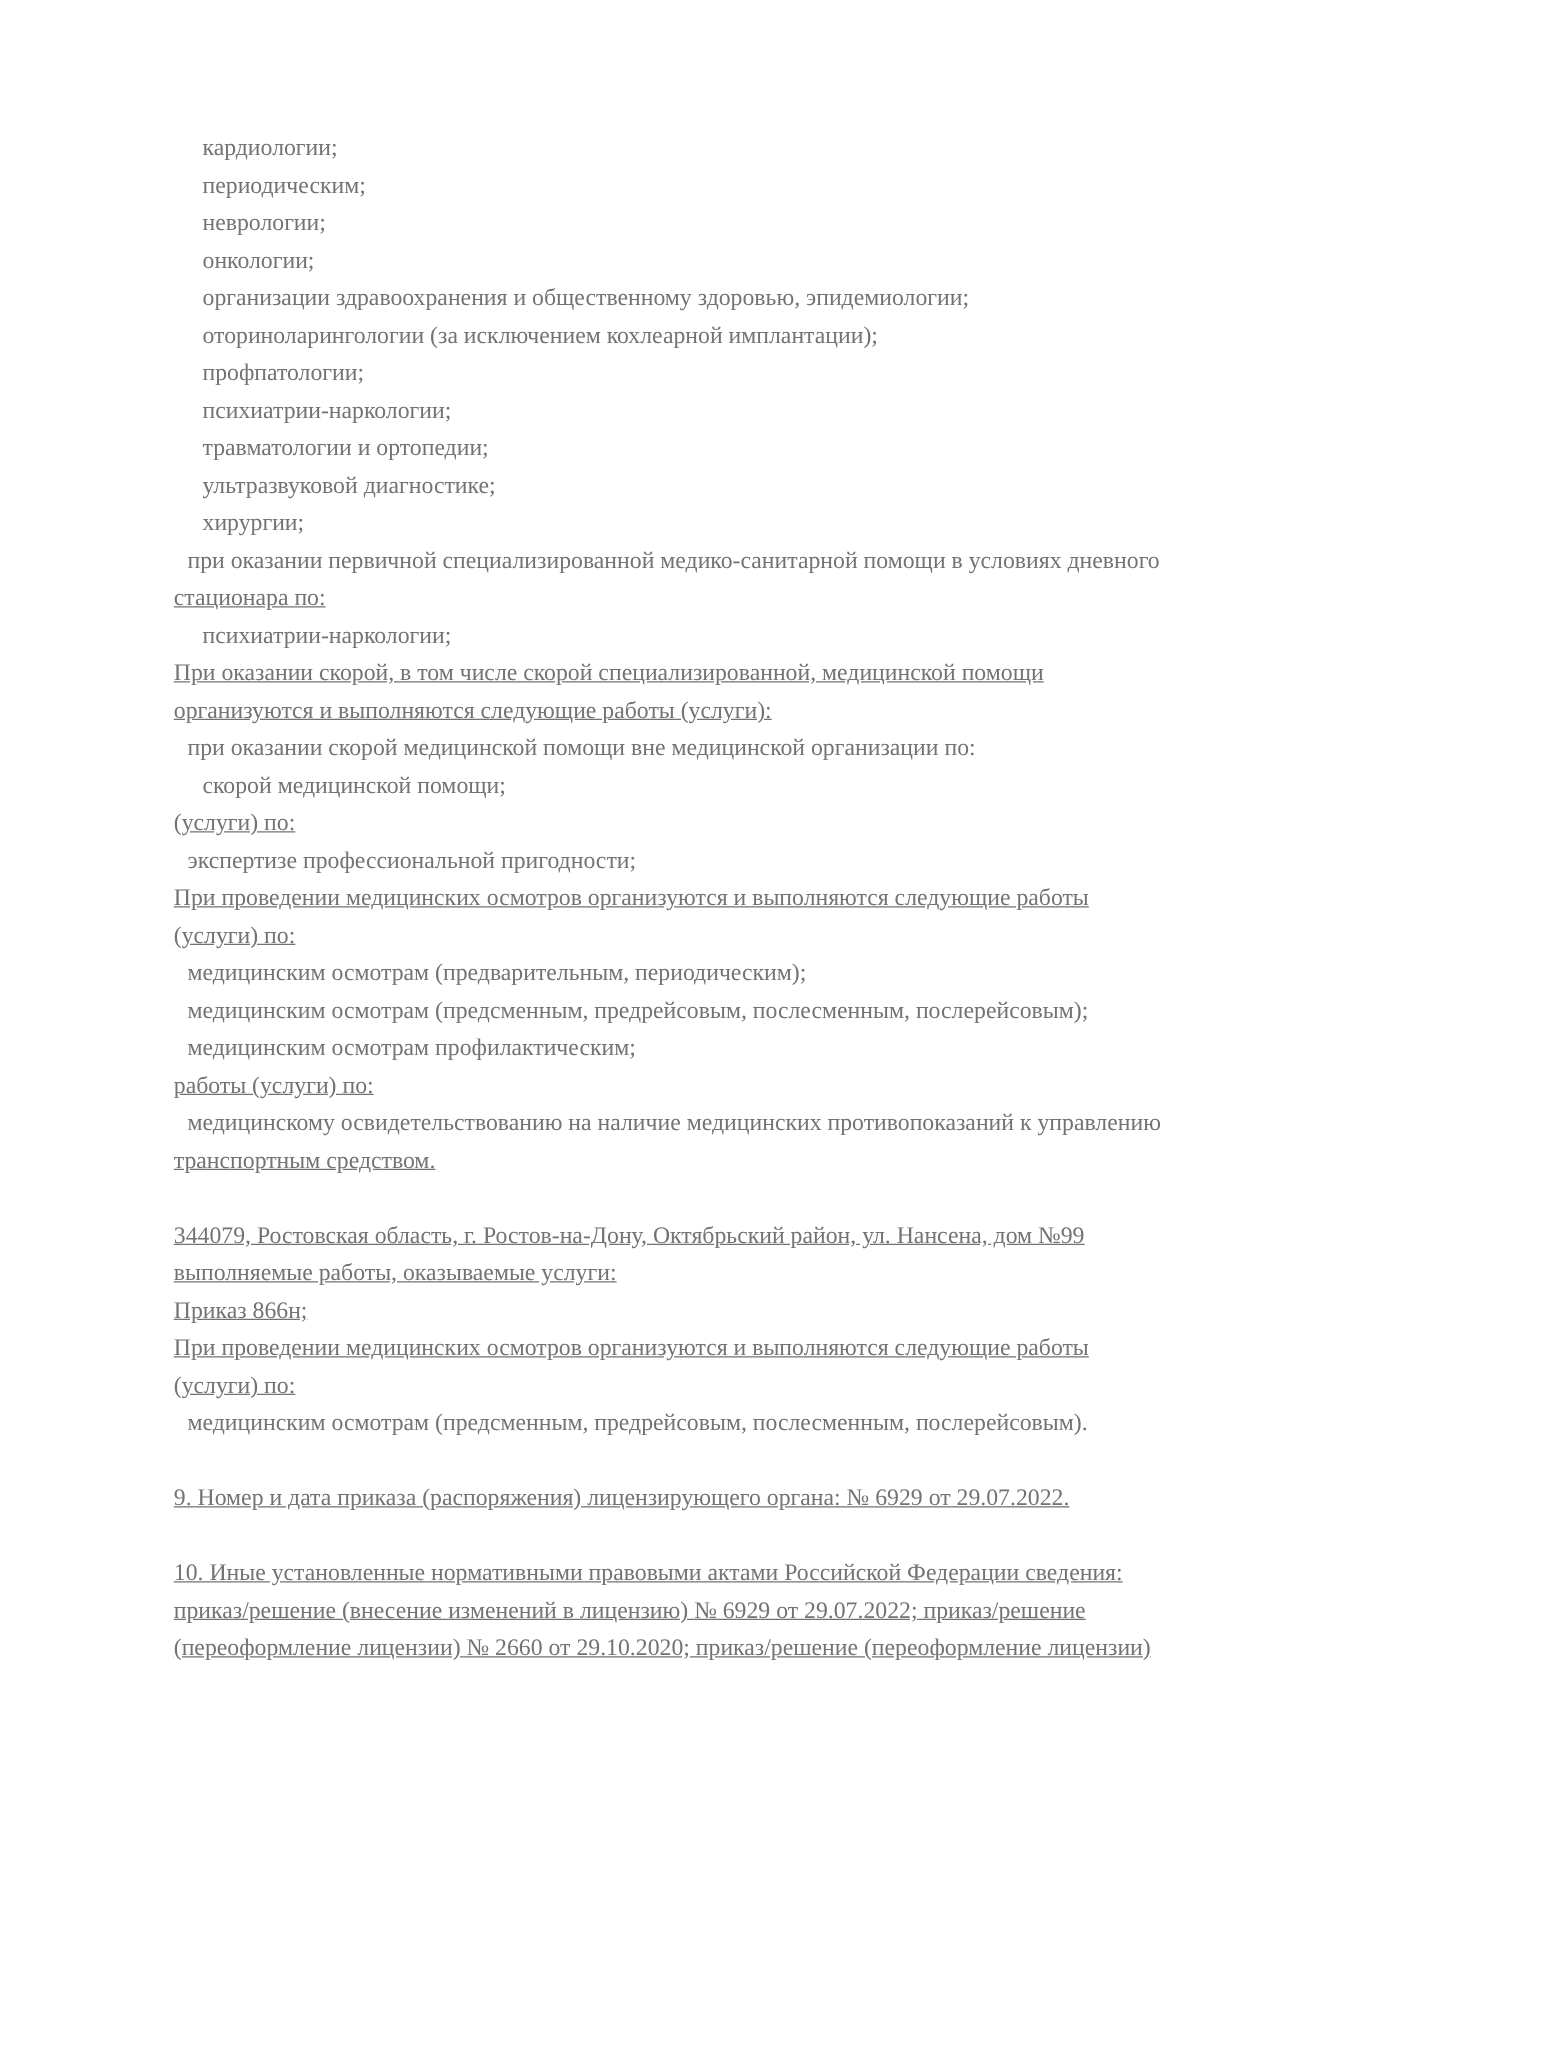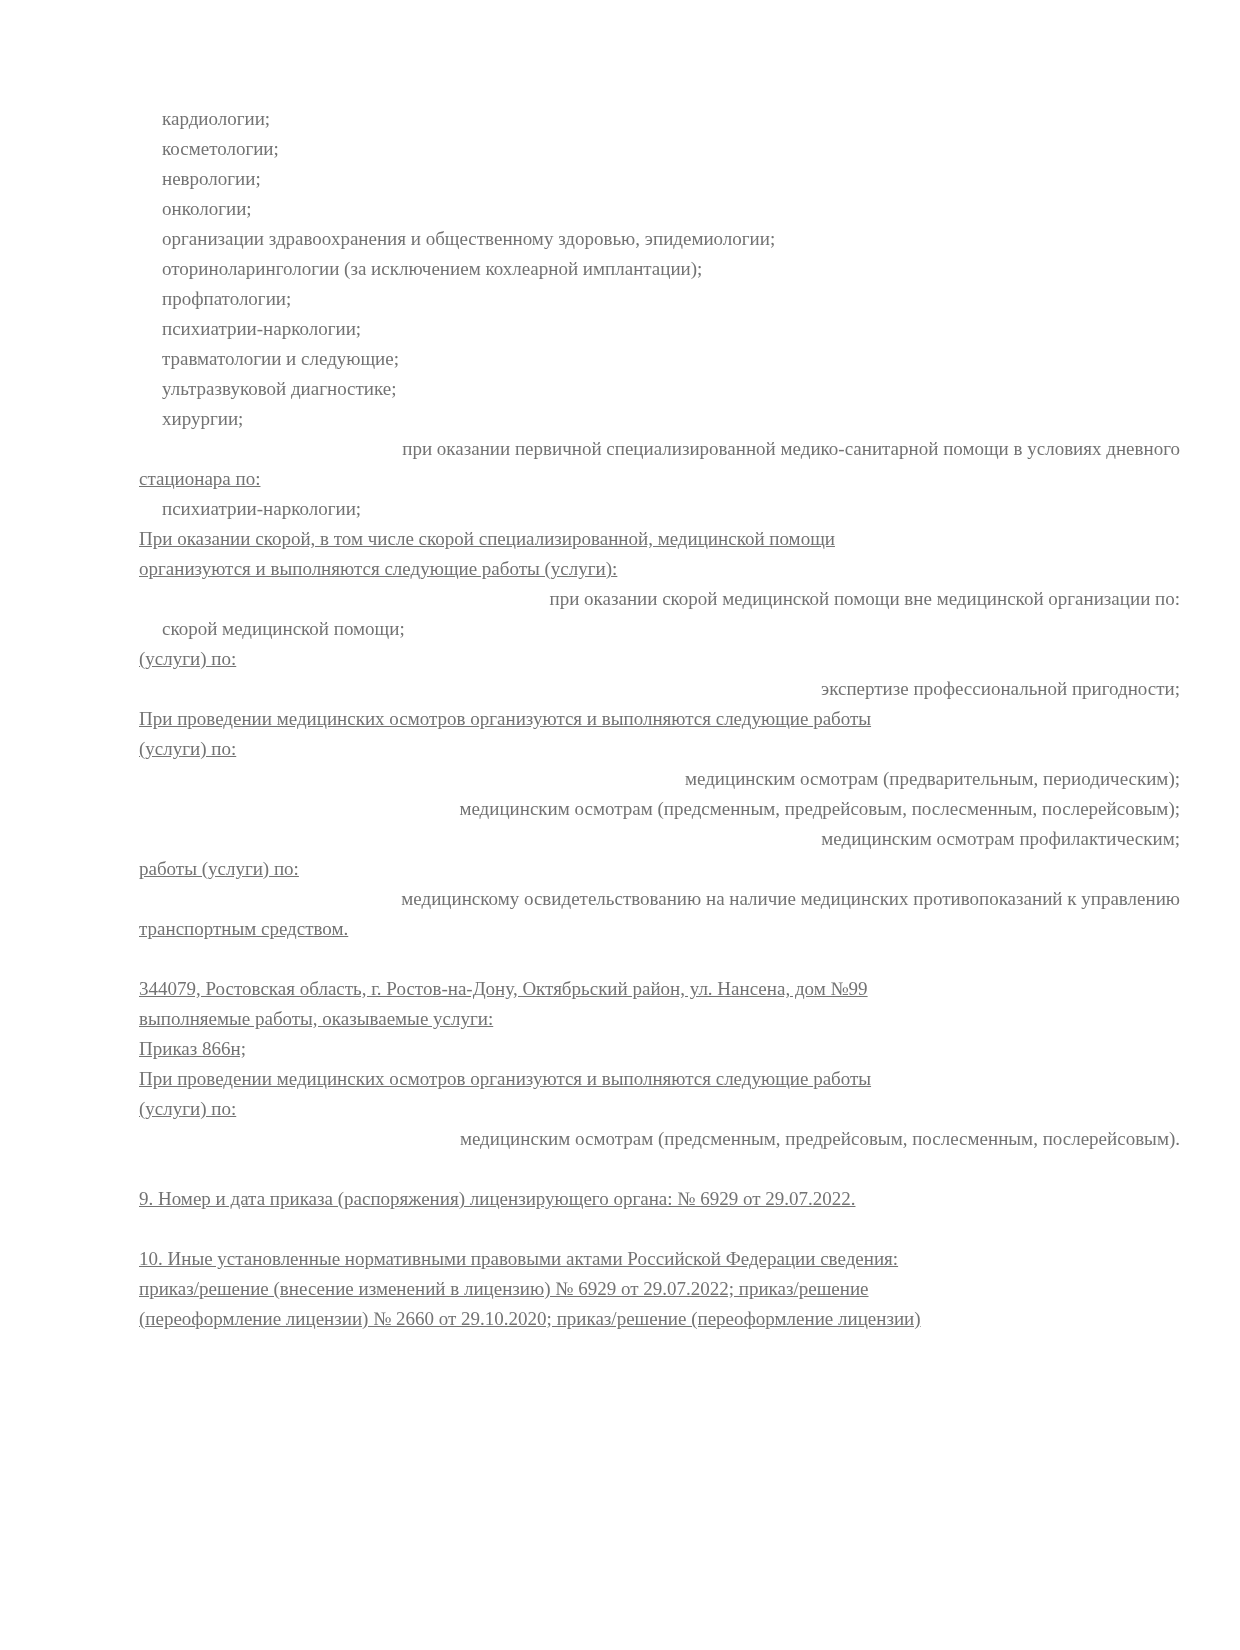--- a/index.html
+++ b/index.html
@@ -22,38 +22,38 @@
   }
   .line {
     font-family: "Liberation Serif", "DejaVu Serif", serif;
     font-size: 19px;
     line-height: 30px;
     color: #737373;
     white-space: pre;
     letter-spacing: 0;
   }
   .indent-0 { padding-left: 0; text-decoration: underline; }
-  .indent-1 { padding-left: 11px; text-align: right; }
+  .indent-1 { padding-left: 11px; }
   .indent-2 { padding-left: 23px; }
   .blank { height: 30px; }
 </style>
 </head>
 <body>
 
 <div class="page">
   <div class="content" id="doc-lines">
       <div class="line indent-2">кардиологии;</div>
-      <div class="line indent-2">косметологии;</div>
+      <div class="line indent-2">периодическим;</div>
       <div class="line indent-2">неврологии;</div>
       <div class="line indent-2">онкологии;</div>
       <div class="line indent-2">организации здравоохранения и общественному здоровью, эпидемиологии;</div>
       <div class="line indent-2">оториноларингологии (за исключением кохлеарной имплантации);</div>
       <div class="line indent-2">профпатологии;</div>
       <div class="line indent-2">психиатрии-наркологии;</div>
-      <div class="line indent-2">травматологии и следующие;</div>
+      <div class="line indent-2">травматологии и ортопедии;</div>
       <div class="line indent-2">ультразвуковой диагностике;</div>
       <div class="line indent-2">хирургии;</div>
       <div class="line indent-1">при оказании первичной специализированной медико-санитарной помощи в условиях дневного</div>
       <div class="line indent-0">стационара по:</div>
       <div class="line indent-2">психиатрии-наркологии;</div>
       <div class="line indent-0">При оказании скорой, в том числе скорой специализированной, медицинской помощи</div>
       <div class="line indent-0">организуются и выполняются следующие работы (услуги):</div>
       <div class="line indent-1">при оказании скорой медицинской помощи вне медицинской организации по:</div>
       <div class="line indent-2">скорой медицинской помощи;</div>
       <div class="line indent-0">(услуги) по:</div>

